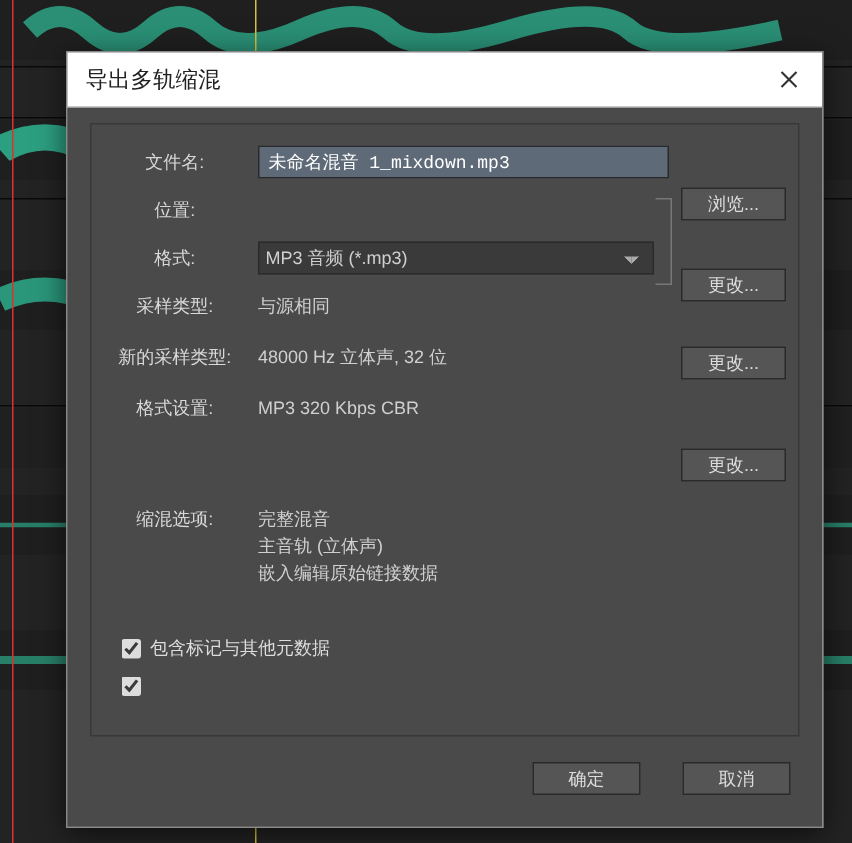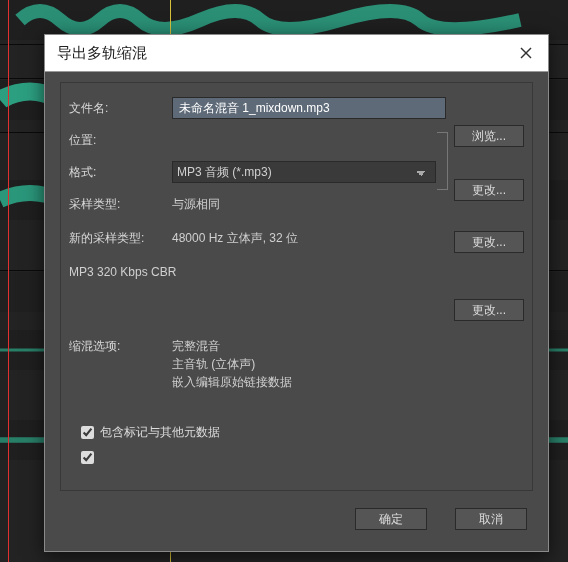--- a/index.html
+++ b/index.html
@@ -19,23 +19,23 @@
 
   
   .dialog{position:absolute;left:44px;top:34px;width:503px;height:516px;background:#737373;border:1px solid #8a8a8a;box-shadow:0 4px 18px rgba(0,0,0,.6);display:flex;flex-direction:column}
   .titlebar{height:36px;background:#fff;color:#222;font-size:15px;display:flex;align-items:center;padding:0 12px;justify-content:space-between;border-bottom:1px solid #999}
   .titlebar .title{font-weight:400}
   .close-x{width:20px;height:20px;display:flex;align-items:center;justify-content:center;cursor:pointer}
   .close-x svg{stroke:#333;stroke-width:1.4}
   .body{flex:1;background:#4a4a4a;padding:16px 18px 0 18px;position:relative}
   .innerbox{position:absolute;left:15px;top:10px;right:15px;bottom:60px;border:1px solid #383838;background:#4a4a4a}
   .row{display:flex;align-items:flex-start;margin-bottom:10px}
-  .lab{width:95px;text-align:left;padding-right:8px;color:#d8d8d8;line-height:22px;flex-shrink:0}
+  .lab{width:95px;text-align:center;padding-right:8px;color:#d8d8d8;line-height:22px;flex-shrink:0}
   .field{flex:1;display:flex;align-items:center}
-  .textinput{height:20px;background:#3a3a3a;border:1px solid #2a2a2a;color:#d0d0d0;padding:0 6px;font-size:12px;font-family:Liberation Sans, sans-serif;outline:none;width:260px}
+  .textinput{height:20px;background:#3a3a3a;border:1px solid #2a2a2a;color:#d0d0d0;padding:0 6px;font-size:12px;font-family:Liberation Mono, monospace;outline:none;width:260px}
   .textinput.sel{background:#5e6a78;color:#fff;border:1px solid #2a2a2a}
   select.drop{height:22px;width:264px;background:#3a3a3a;border:1px solid #2a2a2a;color:#d0d0d0;font-size:12px;font-family:inherit;padding:0 4px;outline:none;appearance:none;-webkit-appearance:none;background-image:linear-gradient(45deg,transparent 50%,#aaa 50%),linear-gradient(135deg,#aaa 50%,transparent 50%);background-position:calc(100% - 14px) 9px,calc(100% - 9px) 9px;background-size:5px 5px,5px 5px;background-repeat:no-repeat}
   .readonly{min-height:20px;color:#d0d0d0;line-height:18px;padding:2px 0}
   .btn{height:22px;min-width:64px;background:#555;border:1px solid #2a2a2a;color:#ddd;font-size:12px;font-family:inherit;cursor:pointer;padding:0 10px}
   .bracket{position:absolute;border-right:1px solid #777;border-top:1px solid #777;border-bottom:1px solid #777;width:10px}
   .maincol{position:absolute;left:8px;top:14px;width:390px}
   .btncol{position:absolute;right:8px;top:14px;width:70px;display:flex;flex-direction:column;}
   .btncol .spacer{height:22px}
   .checks{position:absolute;left:32px;bottom:78px}
   .chk{display:flex;align-items:center;margin-bottom:6px;color:#ddd;cursor:pointer}
@@ -136,20 +136,21 @@
         </div>
 
         <div class="row">
           <div class="lab">新的采样类型:</div>
           <div class="field">
               <div class="readonly">48000 Hz 立体声, 32 位</div>
             </div>
         </div>
 
         <div class="row">
+          <div class="lab">格式设置:</div>
           <div class="field">
               <div class="readonly" style="min-height:60px">MP3 320 Kbps CBR</div>
             </div>
         </div>
 
         <div class="row">
           <div class="lab">缩混选项:</div>
           <div class="field">
               <div class="readonly multiline" style="min-height:56px">完整混音
 主音轨 (立体声)

